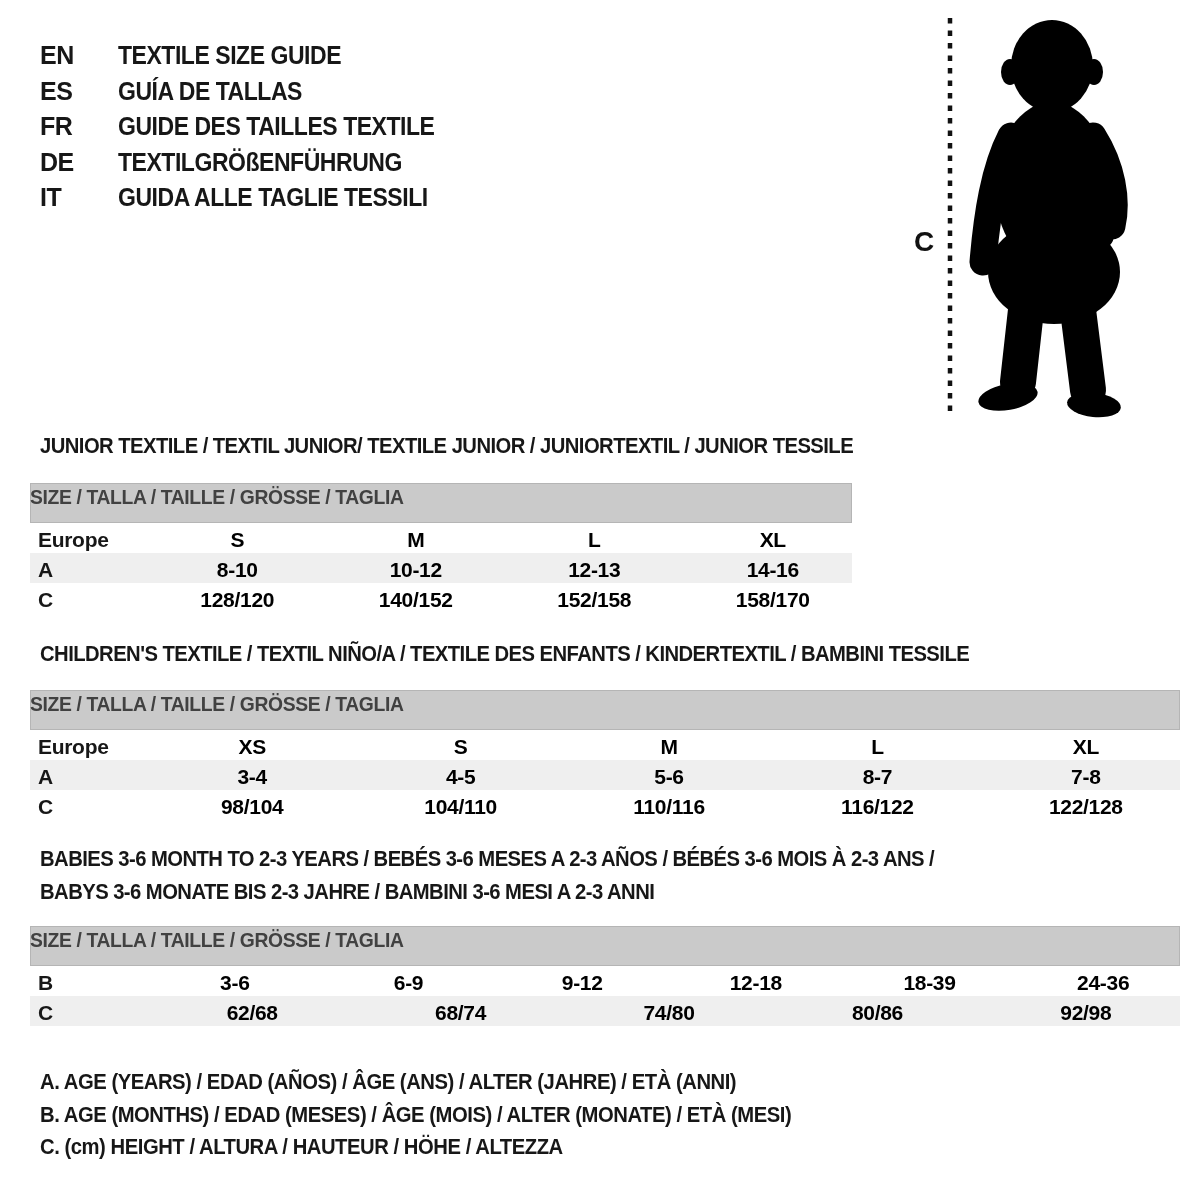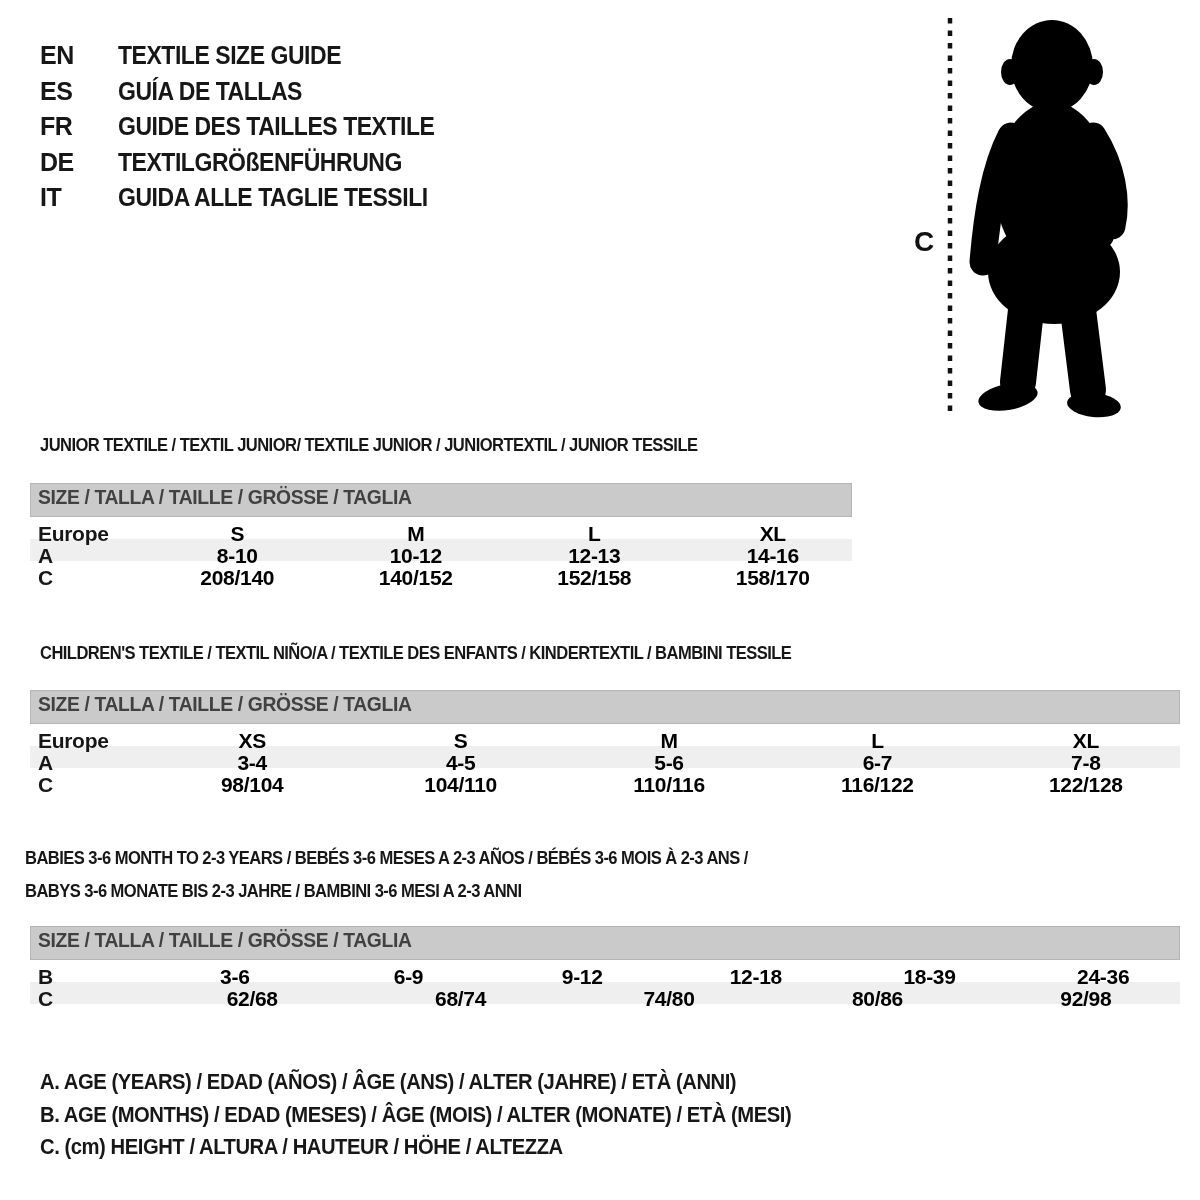--- a/index.html
+++ b/index.html
@@ -22,38 +22,38 @@
     display:grid;
     grid-template-columns:78px auto;
     font-size:25px;
     line-height:35.5px;
     letter-spacing:-0.5px;
     white-space:nowrap;
   }
   .cond { transform:scaleX(0.92); transform-origin:0 50%; display:inline-block; }
 
   
-  .section-title { font-size:18px; line-height:33px; letter-spacing:-0.6px; white-space:nowrap; }
+  .section-title { font-size:22px; line-height:33px; letter-spacing:-0.6px; white-space:nowrap; }
   .section-title > div { white-space:nowrap; }
 
   
   .size-table { font-size:21px; }
   .bar {
-    height:34px; line-height:28px;
+    height:40px; line-height:28px;
     background:var(--bar-bg, #cacaca);
     color:var(--bar-text, #414141);
-    padding-left:8px;
+    padding-left:0;
     font-size:21px;
     letter-spacing:-0.4px;
     box-shadow:inset 0 0 0 1px #b5b5b5;
     white-space:nowrap;
   }
   .trow {
     display:flex;
-    height:22px; line-height:34px;
+    height:30px; line-height:34px;
     letter-spacing:-0.3px;
     gap:20px;
   }
   .trow.shaded { background:var(--shaded-bg, #efefef); }
   .lab { width:108px; padding-left:8px; flex:0 0 auto; }
   .cell { flex:1 1 0; text-align:center; color:#000; }
 
   
   .legend { font-size:22px; line-height:32.5px; letter-spacing:-0.5px; white-space:nowrap; }
 
@@ -108,21 +108,21 @@
     </div>
     <div class="trow shaded">
       <div class="lab">A</div>
       <div class="cell">8-10</div>
       <div class="cell">10-12</div>
       <div class="cell">12-13</div>
       <div class="cell">14-16</div>
     </div>
     <div class="trow">
       <div class="lab">C</div>
-      <div class="cell">208/140</div>
+      <div class="cell">128/120</div>
       <div class="cell">140/152</div>
       <div class="cell">152/158</div>
       <div class="cell">158/170</div>
     </div>
   </div>
 
 <div class="abs section-title" style="left:40px; top:637px;">
     <div><span class="cond">CHILDREN'S TEXTILE / TEXTIL NIÑO/A / TEXTILE DES ENFANTS / KINDERTEXTIL / BAMBINI TESSILE</span></div>
   </div>
 <div class="abs size-table" style="left:30px; top:690px; width:1150px;">
@@ -133,34 +133,34 @@
       <div class="cell">S</div>
       <div class="cell">M</div>
       <div class="cell">L</div>
       <div class="cell">XL</div>
     </div>
     <div class="trow shaded">
       <div class="lab">A</div>
       <div class="cell">3-4</div>
       <div class="cell">4-5</div>
       <div class="cell">5-6</div>
-      <div class="cell">6-7</div>
+      <div class="cell">8-7</div>
       <div class="cell">7-8</div>
     </div>
     <div class="trow">
       <div class="lab">C</div>
       <div class="cell">98/104</div>
       <div class="cell">104/110</div>
       <div class="cell">110/116</div>
       <div class="cell">116/122</div>
       <div class="cell">122/128</div>
     </div>
   </div>
 
-<div class="abs section-title" style="left:25px; top:842px;">
+<div class="abs section-title" style="left:40px; top:842px;">
     <div><span class="cond">BABIES 3-6 MONTH TO 2-3 YEARS / BEBÉS 3-6 MESES A 2-3 AÑOS / BÉBÉS 3-6 MOIS À 2-3 ANS /</span></div>
     <div><span class="cond">BABYS 3-6 MONATE BIS 2-3 JAHRE / BAMBINI 3-6 MESI A 2-3 ANNI</span></div>
   </div>
 <div class="abs size-table" style="left:30px; top:926px; width:1150px;">
     <div class="bar"><span class="cond">SIZE / TALLA / TAILLE / GRÖSSE / TAGLIA</span></div>
     <div class="trow">
       <div class="lab">B</div>
       <div class="cell">3-6</div>
       <div class="cell">6-9</div>
       <div class="cell">9-12</div>

